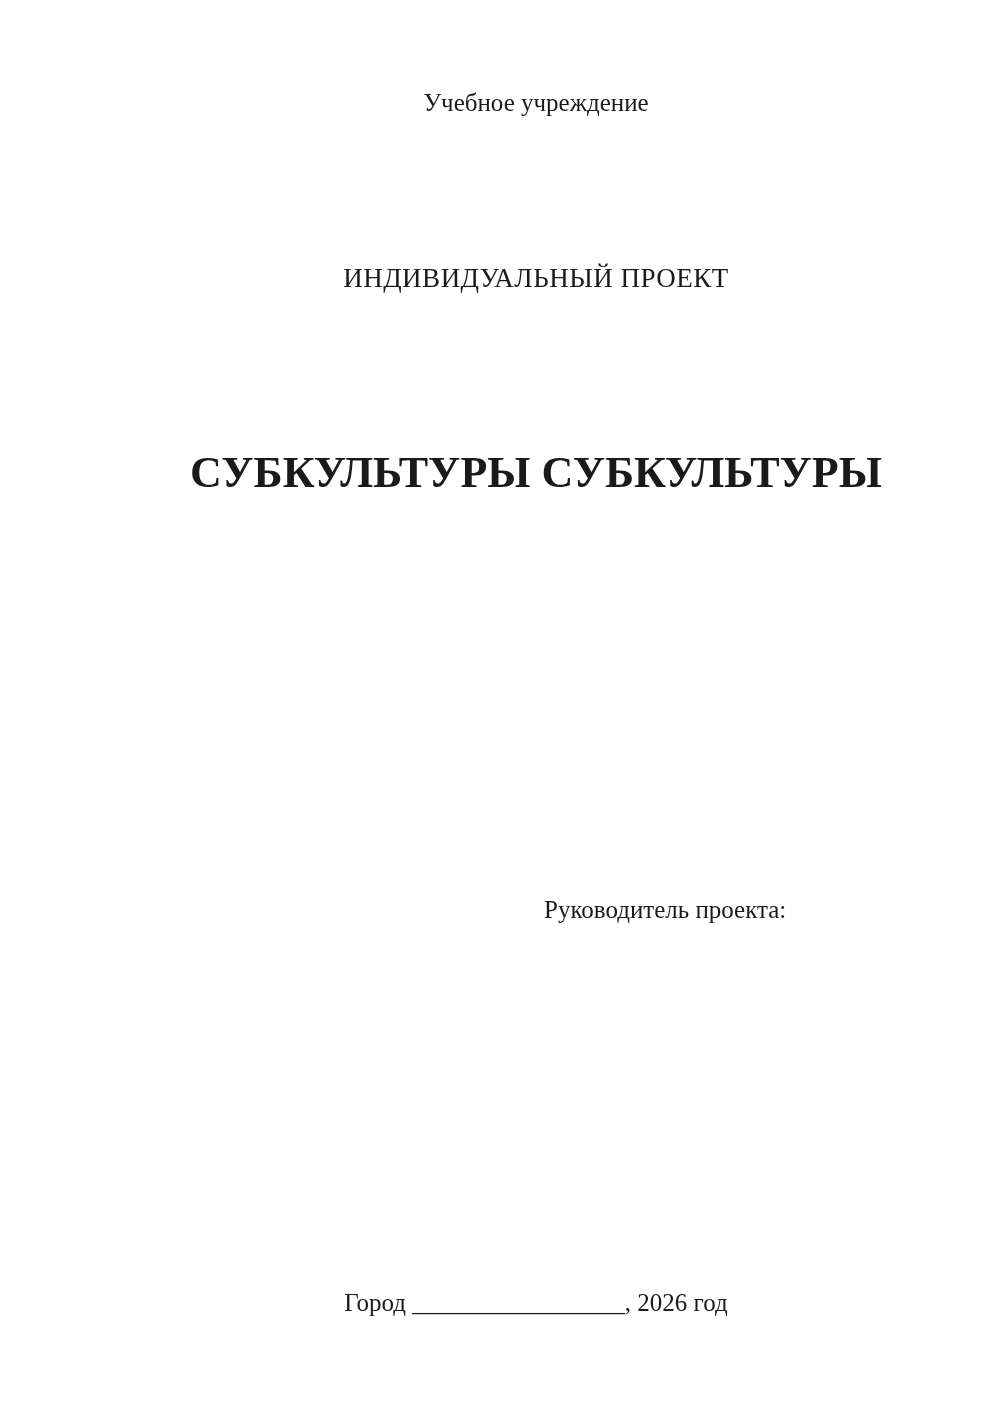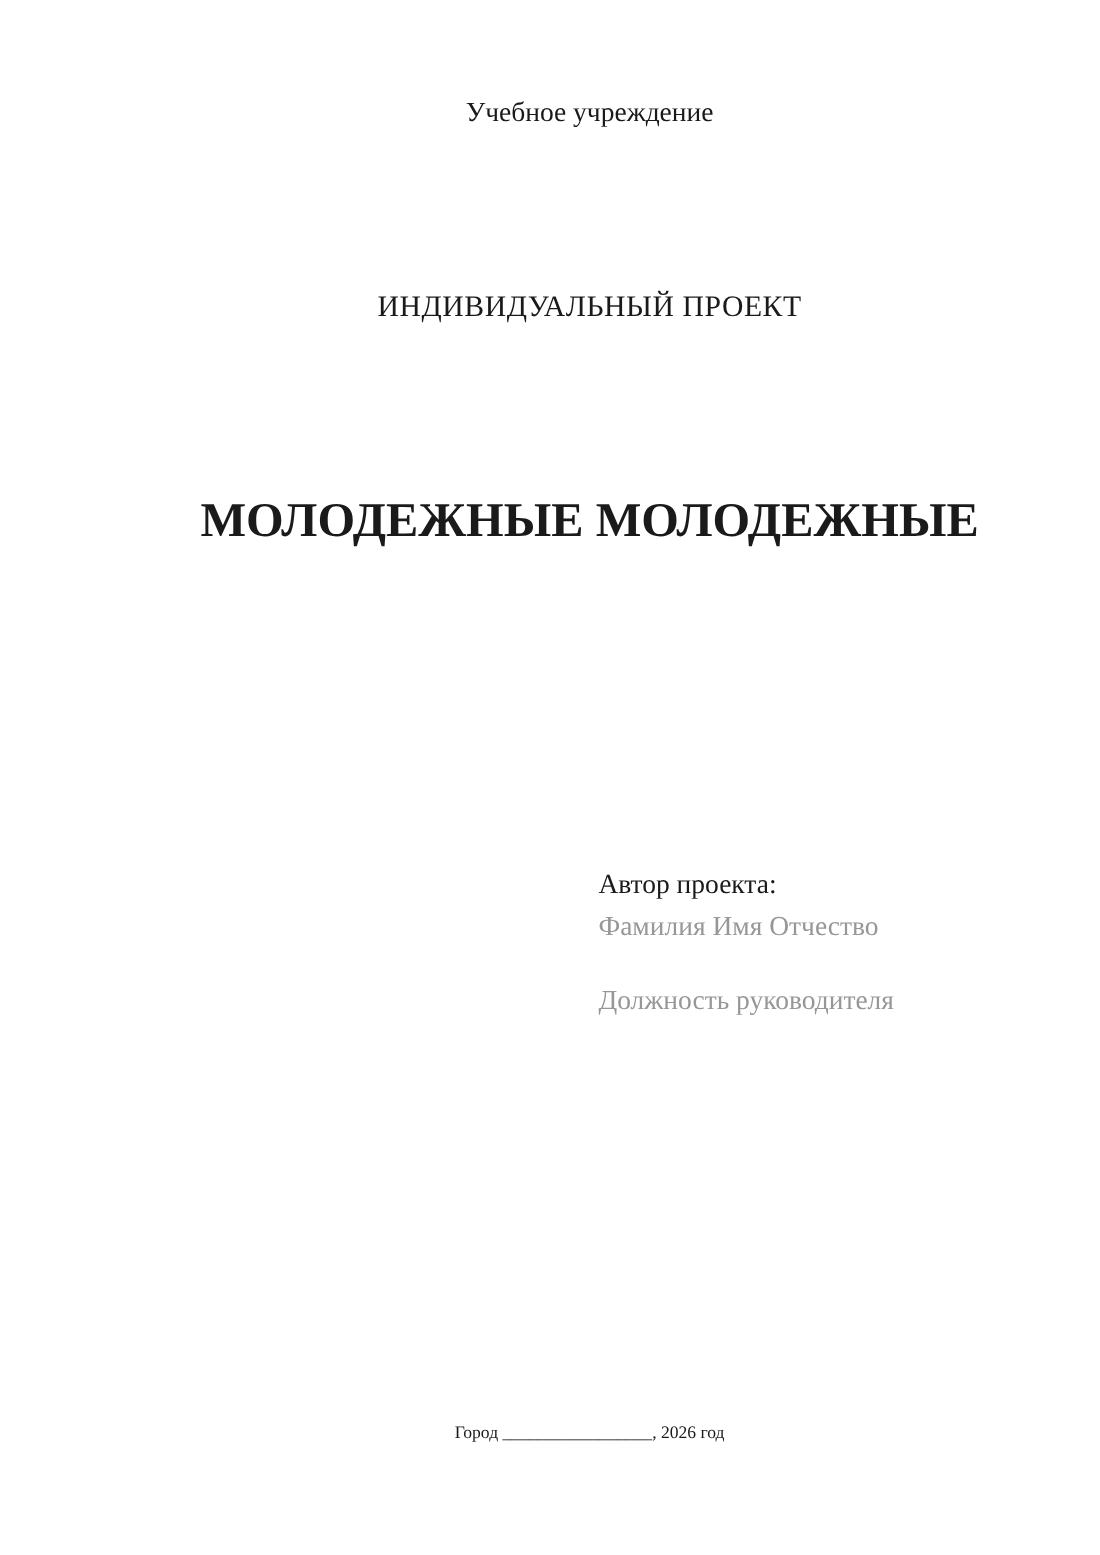--- a/index.html
+++ b/index.html
@@ -56,45 +56,41 @@
   }
   .credits .line {
     line-height: 38px;
     white-space: nowrap;
   }
   .placeholder {
     color: #979797;
   }
   .footer-line {
     top: 1288px;
-    font-size: 16px;
+    font-size: 25px;
     line-height: 30px;
     white-space: nowrap;
   }
   .footer-line .blank {
     letter-spacing: 0;
   }
 </style>
 </head>
 <body>
 
 <div class="page">
 
   <div class="centered-block institution">Учебное учреждение</div>
 
   <div class="centered-block doc-type">ИНДИВИДУАЛЬНЫЙ ПРОЕКТ</div>
 
-  <div class="centered-block main-title">МОЛОДЕЖНЫЕ МОЛОДЕЖНЫЕ</div>
+  <div class="centered-block main-title">СУБКУЛЬТУРЫ СУБКУЛЬТУРЫ</div>
 
-  <div class="credits author-section">
-    <div class="line">Автор проекта:</div>
-    <div class="line placeholder">Фамилия Имя Отчество</div>
-  </div>
 
   <div class="credits supervisor-section">
-    <div class="line placeholder">Должность руководителя</div>
+    <div class="line">Руководитель проекта:</div>
   </div>
 
   <div class="centered-block footer-line">
     <span>Город</span><span> </span><span class="blank">_________________</span><span>, 2026 год</span>
   </div>
 
 </div>
 
 </body></html>

